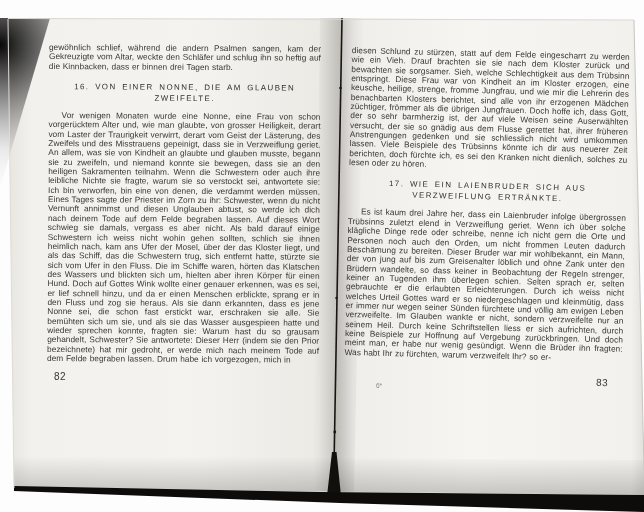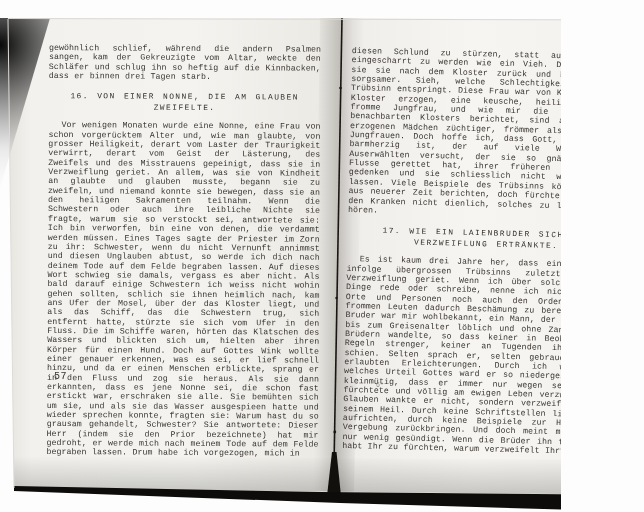--- a/index.html
+++ b/index.html
@@ -1,21 +1,21 @@
 <!DOCTYPE html>
 <html><head>
 <meta charset="utf-8">
 <style>
   html, body { margin: 0; padding: 0; background: #fdfdfd; }
   #canvas {
     position: relative;
-    width: 561px; height: 512px;
+    width: 644px; height: 512px;
     overflow: hidden;
     background: #fdfdfd;
-    font-family: Liberation Mono, monospace;
+    font-family: Liberation Sans, sans-serif;
   }
   #backdrop { position: absolute; left: 0; top: 0; }
 
   .textblock {
     position: absolute;
     color: #3b3631;
     font-size: 8.3px;
     line-height: 9.35px;
     text-align: justify;
     letter-spacing: 0.04px;
@@ -120,21 +120,21 @@
     <line x1="8" y1="19" x2="14" y2="488" stroke="#dedbd6" stroke-width="1"></line>
     <line x1="634" y1="20" x2="644" y2="470" stroke="#c9c6c0" stroke-width="1"></line>
   </svg>
 
   <div id="left-text" class="textblock">
     <p class="cont-par">gewöhnlich schlief, während die andern Psalmen sangen, kam der Gekreuzigte vom Altar, weckte den Schläfer und schlug ihn so heftig auf die Kinnbacken, dass er binnen drei Tagen starb.</p>
     <div class="chapter-heading">16. VON EINER NONNE, DIE AM GLAUBEN ZWEIFELTE.</div>
     <p class="body-par">Vor wenigen Monaten wurde eine Nonne, eine Frau von schon vorgerücktem Alter und, wie man glaubte, von grosser Heiligkeit, derart vom Laster der Traurigkeit verwirrt, derart vom Geist der Lästerung, des Zweifels und des Misstrauens gepeinigt, dass sie in Verzweiflung geriet. An allem, was sie von Kindheit an glaubte und glauben musste, begann sie zu zweifeln, und niemand konnte sie bewegen, dass sie an den heiligen Sakramenten teilnahm. Wenn die Schwestern oder auch ihre leibliche Nichte sie fragte, warum sie so verstockt sei, antwortete sie: Ich bin verworfen, bin eine von denen, die verdammt werden müssen. Eines Tages sagte der Priester im Zorn zu ihr: Schwester, wenn du nicht Vernunft annimmst und diesen Unglauben abtust, so werde ich dich nach deinem Tode auf dem Felde begraben lassen. Auf dieses Wort schwieg sie damals, vergass es aber nicht. Als bald darauf einige Schwestern ich weiss nicht wohin gehen sollten, schlich sie ihnen heimlich nach, kam ans Ufer der Mosel, über der das Kloster liegt, und als das Schiff, das die Schwestern trug, sich entfernt hatte, stürzte sie sich vom Ufer in den Fluss. Die im Schiffe waren, hörten das Klatschen des Wassers und blickten sich um, hielten aber ihren Körper für einen Hund. Doch auf Gottes Wink wollte einer genauer erkennen, was es sei, er lief schnell hinzu, und da er einen Menschen erblickte, sprang er in den Fluss und zog sie heraus. Als sie dann erkannten, dass es jene Nonne sei, die schon fast erstickt war, erschraken sie alle. Sie bemühten sich um sie, und als sie das Wasser ausgespieen hatte und wieder sprechen konnte, fragten sie: Warum hast du so grausam gehandelt, Schwester? Sie antwortete: Dieser Herr (indem sie den Prior bezeichnete) hat mir gedroht, er werde mich nach meinem Tode auf dem Felde begraben lassen. Drum habe ich vorgezogen, mich in</p>
   </div>
 
-  <div id="left-page-number" class="page-number">57</div>
+  <div id="left-page-number" class="page-number">82</div>
 
   <div id="right-text" class="textblock">
     <p class="cont-par">diesen Schlund zu stürzen, statt auf dem Felde eingescharrt zu werden wie ein Vieh. Drauf brachten sie sie nach dem Kloster zurück und bewachten sie sorgsamer. Sieh, welche Schlechtigkeit aus dem Trübsinn entspringt. Diese Frau war von Kindheit an im Kloster erzogen, eine keusche, heilige, strenge, fromme Jungfrau, und wie mir die Lehrerin des benachbarten Klosters berichtet, sind alle von ihr erzogenen Mädchen züchtiger, frömmer als die übrigen Jungfrauen. Doch hoffe ich, dass Gott, der so sehr barmherzig ist, der auf viele Weisen seine Auserwählten versucht, der sie so gnädig aus dem Flusse gerettet hat, ihrer früheren Anstrengungen gedenken und sie schliesslich nicht wird umkommen lassen. Viele Beispiele des Trübsinns könnte ich dir aus neuerer Zeit berichten, doch fürchte ich, es sei den Kranken nicht dienlich, solches zu lesen oder zu hören.</p>
     <div class="chapter-heading">17. WIE EIN LAIENBRUDER SICH AUS VERZWEIFLUNG ERTRÄNKTE.</div>
     <p class="body-par">Es ist kaum drei Jahre her, dass ein Laienbruder infolge übergrossen Trübsinns zuletzt elend in Verzweiflung geriet. Wenn ich über solche klägliche Dinge rede oder schreibe, nenne ich nicht gern die Orte und Personen noch auch den Orden, um nicht frommen Leuten dadurch Beschämung zu bereiten. Dieser Bruder war mir wohlbekannt, ein Mann, der von jung auf bis zum Greisenalter löblich und ohne Zank unter den Brüdern wandelte, so dass keiner in Beobachtung der Regeln strenger, keiner an Tugenden ihm überlegen schien. Selten sprach er, selten gebrauchte er die erlaubten Erleichterungen. Durch ich weiss nicht welches Urteil Gottes ward er so niedergeschlagen und kleinmütig, dass er immer nur wegen seiner Sünden fürchtete und völlig am ewigen Leben verzweifelte. Im Glauben wankte er nicht, sondern verzweifelte nur an seinem Heil. Durch keine Schriftstellen liess er sich aufrichten, durch keine Beispiele zur Hoffnung auf Vergebung zurückbringen. Und doch meint man, er habe nur wenig gesündigt. Wenn die Brüder ihn fragten: Was habt Ihr zu fürchten, warum verzweifelt Ihr? so er-</p>
   </div>
 
   <div id="signature-mark">6*</div>
 
   <div id="right-page-number" class="page-number">83</div>

